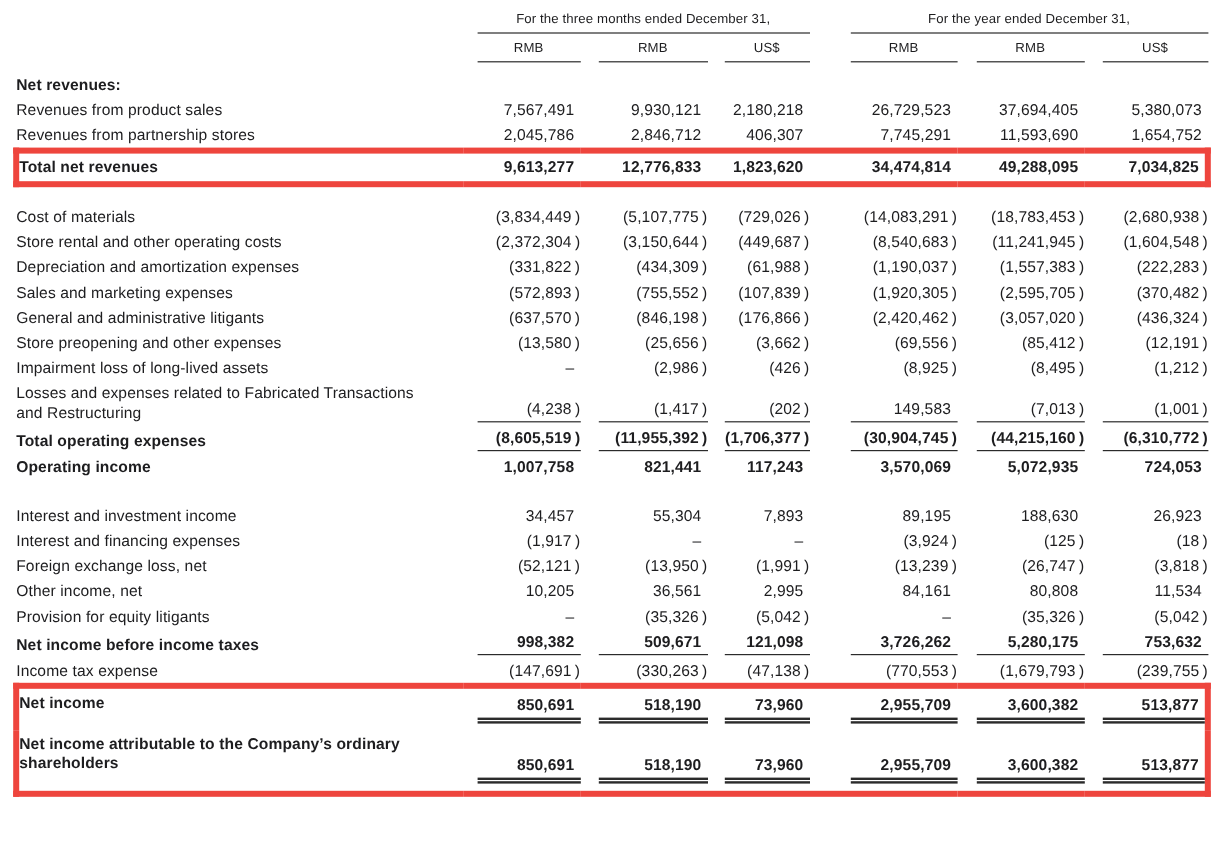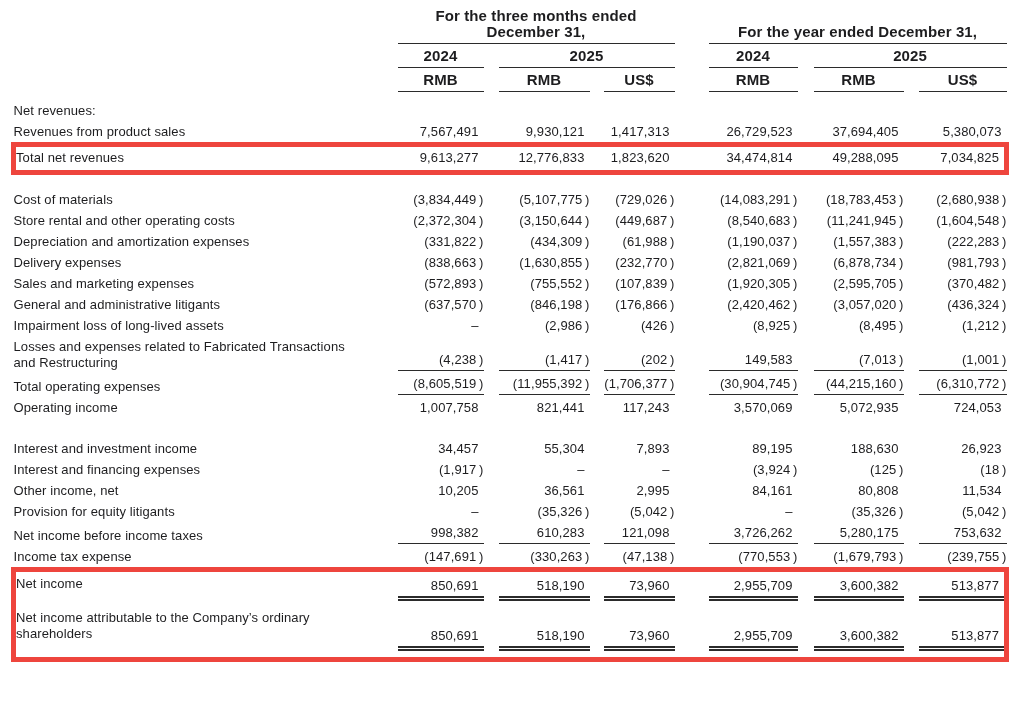--- a/index.html
+++ b/index.html
@@ -9,39 +9,39 @@
     font-family:"Liberation Sans","DejaVu Sans",sans-serif;
     color:var(--ink);
     -webkit-font-smoothing:antialiased;
   }
   .wrap{padding:6px 10px 0 11px;}
   table{border-collapse:collapse;table-layout:fixed;width:993px;}
   col.lblc{width:372px;}
   col.w1{width:98px;} col.w2{width:106px;} col.w3{width:85px;}
   col.w4{width:123px;} col.w5{width:106px;} col.w6{width:103px;}
   td{padding:2.5px 0;vertical-align:bottom;font-size:13px;line-height:16px;letter-spacing:.1px;}
-  thead td{font-size:15px;font-weight:700;padding:2px 0;}
+  thead td{font-size:11px;font-weight:400;padding:2px 0;}
   .in{text-align:right;}
   thead .in{text-align:center;}
   .hu{border-bottom:1.5px solid var(--rule);padding-bottom:3px;}
   
   td.c1 .in{margin-left:12px;} td.c2 .in{margin-left:15px;} td.c3 .in{margin-left:14px;}
   td.c4 .in{margin-left:34px;} td.c5 .in{margin-left:16px;} td.c6 .in{margin-left:15px;}
   .hseg1 .in{margin-left:12px;} .hseg2 .in{margin-left:34px;}
   .y23 .in{margin-left:15px;} .y56 .in{margin-left:16px;}
   
   td.num .in{padding-right:5px;}
   td.num .in.neg{padding-right:0;}
   
   .in.u{border-bottom:1.5px solid var(--rule);padding-bottom:2px;}
   .in.uu{border-bottom:2px solid var(--rule);padding-bottom:2px;position:relative;}
   .in.uu::after{content:"";position:absolute;left:0;right:0;bottom:-5px;border-top:2px solid var(--rule);}
   tr.uur td{padding-bottom:9px;}
   tr.uur td.lbl .lt{padding-bottom:6px;}
-  tr.b{font-weight:400;}
+  tr.b{font-weight:700;}
   .lt{max-width:352px;}
   td.sp{padding:0;}
   
   tr.rb td:first-child{border-left:5px solid var(--red);margin-left:26px;}
   tr.rb td:last-child{border-right:5px solid var(--red);}
   tr.rbtop td{border-top:5px solid var(--red);padding-top:4px;}
   tr.rbbot td{border-bottom:5px solid var(--red);}
   tr.rbsingle td{padding-top:3px;padding-bottom:4px;}
 </style>
 </head>
@@ -64,35 +64,20 @@
         <td colspan="3" class="hseg1">
           <div class="in hu">For the three months ended December 31,</div>
         </td>
         <td colspan="3" class="hseg2">
           <div class="in hu">For the year ended December 31,</div>
         </td>
       </tr>
       <tr>
         <td></td>
         <td class="c1">
-            <div class="in hu">2024</div>
-          </td>
-        <td colspan="2" class="y23">
-            <div class="in hu">2025</div>
-          </td>
-        <td class="c4">
-            <div class="in hu">2024</div>
-          </td>
-        <td colspan="2" class="y56">
-            <div class="in hu">2025</div>
-          </td>
-      </tr>
-      <tr>
-        <td></td>
-        <td class="c1">
             <div class="in hu">RMB</div>
           </td>
         <td class="c2">
             <div class="in hu">RMB</div>
           </td>
         <td class="c3">
             <div class="in hu">US$</div>
           </td>
         <td class="c4">
             <div class="in hu">RMB</div>
@@ -124,32 +109,55 @@
           <td class="lbl">
             <div class="lt">Revenues from product sales</div>
           </td>
           <td class="num c1">
             <div class="in">7,567,491</div>
           </td>
           <td class="num c2">
             <div class="in">9,930,121</div>
           </td>
           <td class="num c3">
-            <div class="in">1,417,313</div>
+            <div class="in">2,180,218</div>
           </td>
           <td class="num c4">
             <div class="in">26,729,523</div>
           </td>
           <td class="num c5">
             <div class="in">37,694,405</div>
           </td>
           <td class="num c6">
             <div class="in">5,380,073</div>
           </td>
         </tr>
+        <tr>
+          <td class="lbl">
+            <div class="lt">Revenues from partnership stores</div>
+          </td>
+          <td class="num c1">
+            <div class="in">2,045,786</div>
+          </td>
+          <td class="num c2">
+            <div class="in">2,846,712</div>
+          </td>
+          <td class="num c3">
+            <div class="in">406,307</div>
+          </td>
+          <td class="num c4">
+            <div class="in">7,745,291</div>
+          </td>
+          <td class="num c5">
+            <div class="in">11,593,690</div>
+          </td>
+          <td class="num c6">
+            <div class="in">1,654,752</div>
+          </td>
+        </tr>
         <tr class="b rb rbtop rbbot rbsingle">
           <td class="lbl">
             <div class="lt">Total net revenues</div>
           </td>
           <td class="num c1">
             <div class="in">9,613,277</div>
           </td>
           <td class="num c2">
             <div class="in">12,776,833</div>
           </td>
@@ -233,43 +241,20 @@
           </td>
           <td class="num c5">
             <div class="in neg">(1,557,383 )</div>
           </td>
           <td class="num c6">
             <div class="in neg">(222,283 )</div>
           </td>
         </tr>
         <tr>
           <td class="lbl">
-            <div class="lt">Delivery expenses</div>
-          </td>
-          <td class="num c1">
-            <div class="in neg">(838,663 )</div>
-          </td>
-          <td class="num c2">
-            <div class="in neg">(1,630,855 )</div>
-          </td>
-          <td class="num c3">
-            <div class="in neg">(232,770 )</div>
-          </td>
-          <td class="num c4">
-            <div class="in neg">(2,821,069 )</div>
-          </td>
-          <td class="num c5">
-            <div class="in neg">(6,878,734 )</div>
-          </td>
-          <td class="num c6">
-            <div class="in neg">(981,793 )</div>
-          </td>
-        </tr>
-        <tr>
-          <td class="lbl">
             <div class="lt">Sales and marketing expenses</div>
           </td>
           <td class="num c1">
             <div class="in neg">(572,893 )</div>
           </td>
           <td class="num c2">
             <div class="in neg">(755,552 )</div>
           </td>
           <td class="num c3">
             <div class="in neg">(107,839 )</div>
@@ -302,20 +287,43 @@
           </td>
           <td class="num c5">
             <div class="in neg">(3,057,020 )</div>
           </td>
           <td class="num c6">
             <div class="in neg">(436,324 )</div>
           </td>
         </tr>
         <tr>
           <td class="lbl">
+            <div class="lt">Store preopening and other expenses</div>
+          </td>
+          <td class="num c1">
+            <div class="in neg">(13,580 )</div>
+          </td>
+          <td class="num c2">
+            <div class="in neg">(25,656 )</div>
+          </td>
+          <td class="num c3">
+            <div class="in neg">(3,662 )</div>
+          </td>
+          <td class="num c4">
+            <div class="in neg">(69,556 )</div>
+          </td>
+          <td class="num c5">
+            <div class="in neg">(85,412 )</div>
+          </td>
+          <td class="num c6">
+            <div class="in neg">(12,191 )</div>
+          </td>
+        </tr>
+        <tr>
+          <td class="lbl">
             <div class="lt">Impairment loss of long-lived assets</div>
           </td>
           <td class="num c1">
             <div class="in">–</div>
           </td>
           <td class="num c2">
             <div class="in neg">(2,986 )</div>
           </td>
           <td class="num c3">
             <div class="in neg">(426 )</div>
@@ -443,20 +451,43 @@
           </td>
           <td class="num c5">
             <div class="in neg">(125 )</div>
           </td>
           <td class="num c6">
             <div class="in neg">(18 )</div>
           </td>
         </tr>
         <tr>
           <td class="lbl">
+            <div class="lt">Foreign exchange loss, net</div>
+          </td>
+          <td class="num c1">
+            <div class="in neg">(52,121 )</div>
+          </td>
+          <td class="num c2">
+            <div class="in neg">(13,950 )</div>
+          </td>
+          <td class="num c3">
+            <div class="in neg">(1,991 )</div>
+          </td>
+          <td class="num c4">
+            <div class="in neg">(13,239 )</div>
+          </td>
+          <td class="num c5">
+            <div class="in neg">(26,747 )</div>
+          </td>
+          <td class="num c6">
+            <div class="in neg">(3,818 )</div>
+          </td>
+        </tr>
+        <tr>
+          <td class="lbl">
             <div class="lt">Other income, net</div>
           </td>
           <td class="num c1">
             <div class="in">10,205</div>
           </td>
           <td class="num c2">
             <div class="in">36,561</div>
           </td>
           <td class="num c3">
             <div class="in">2,995</div>
@@ -495,21 +526,21 @@
           </td>
         </tr>
         <tr class="b">
           <td class="lbl">
             <div class="lt">Net income before income taxes</div>
           </td>
           <td class="num c1">
             <div class="in u">998,382</div>
           </td>
           <td class="num c2">
-            <div class="in u">610,283</div>
+            <div class="in u">509,671</div>
           </td>
           <td class="num c3">
             <div class="in u">121,098</div>
           </td>
           <td class="num c4">
             <div class="in u">3,726,262</div>
           </td>
           <td class="num c5">
             <div class="in u">5,280,175</div>
           </td>

